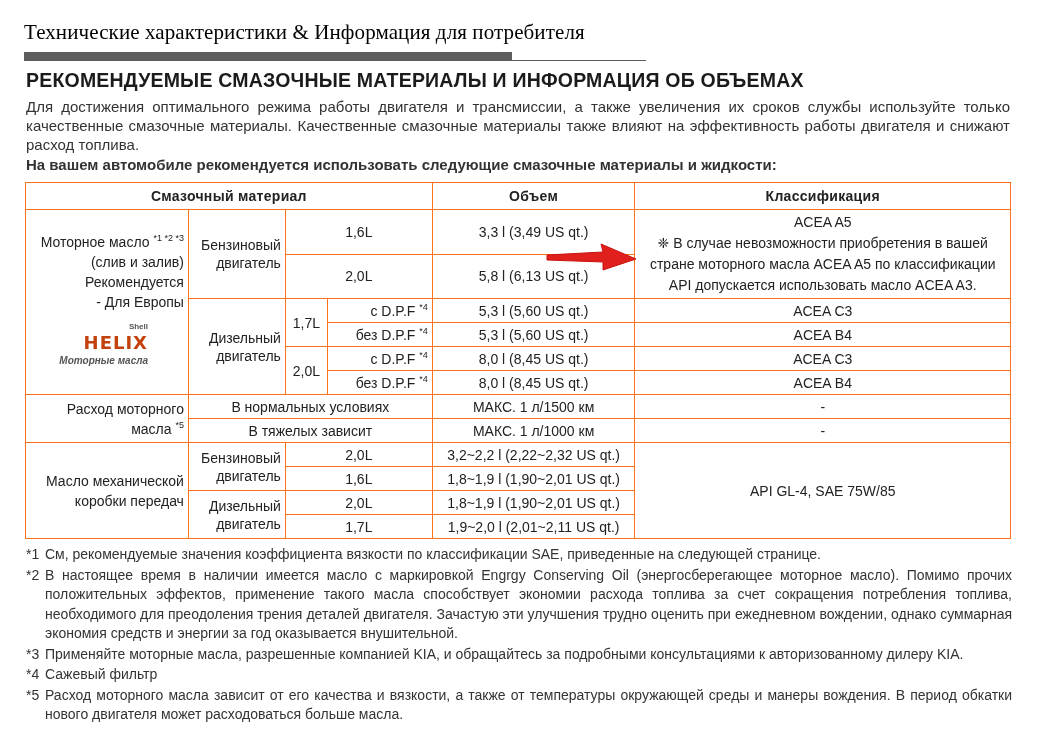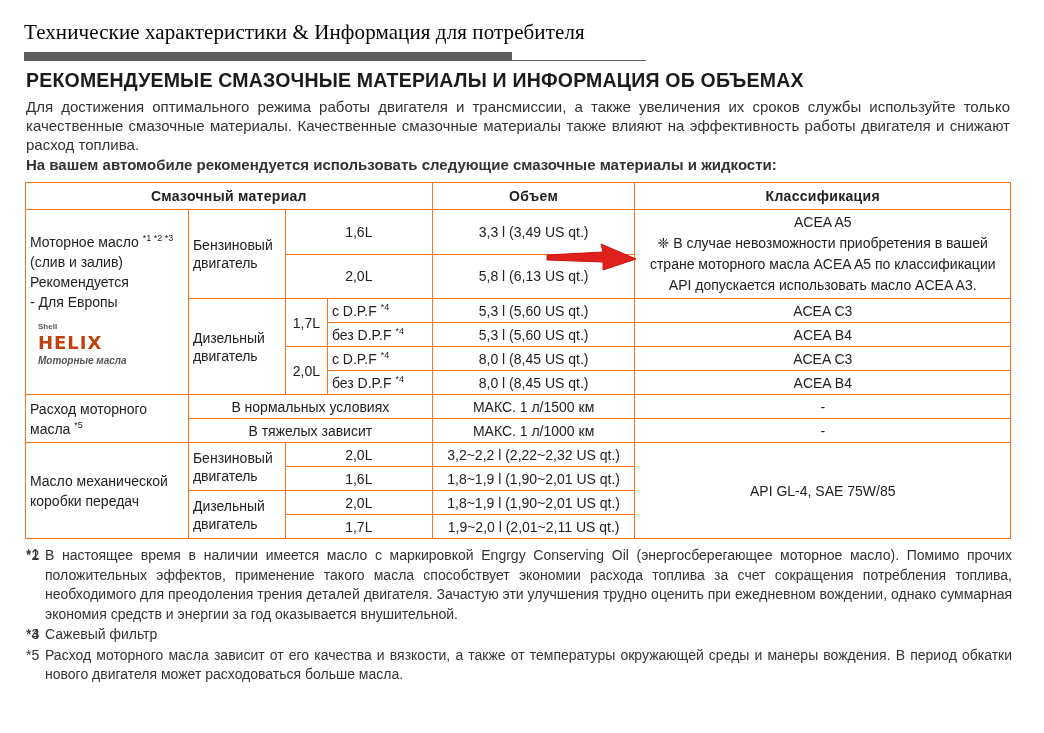--- a/index.html
+++ b/index.html
@@ -10,21 +10,21 @@
   .hdr-line { position: absolute; left: 488px; top: 42px; width: 134px; height: 1px; background: #5d5d5d; }
   .main-title { position: absolute; left: 26px; top: 69px; font-size: 19.5px; font-weight: bold; color: #1b1b1b; letter-spacing: 0.2px; white-space: nowrap; }
   .intro { position: absolute; left: 26px; top: 97px; width: 984px; font-size: 15px; line-height: 19px; color: #333; text-align: justify; text-align-last: left; }
   .intro p { margin: 0; }
   .intro .p2 { margin-top: 1px; font-weight: bold; }
 
   table.spec { position: absolute; left: 25px; top: 182px; width: 986px; border-collapse: collapse; font-size: 14px; color: #222; }
   table.spec td, table.spec th { border: 1px solid #f97316; padding: 0 4px; vertical-align: middle; line-height: 18px; }
   table.spec th { font-weight: bold; font-size: 14px; height: 26px; text-align: center; letter-spacing: 0.3px; }
   .c { text-align: center; }
-  .l { text-align: left; }
+  .l { text-align: right; }
   .sup { font-size: 9px; vertical-align: super; line-height: 0; }
   .vtop { vertical-align: top !important; }
   .logo { margin-top: 10px; margin-left: 8px; width: 110px; }
   .logo .shell { font-size: 8px; font-weight: bold; color: #555; line-height: 9px; }
   .logo .helix { font-size: 18px; font-weight: 900; color: #c2410c; line-height: 24px; letter-spacing: 1px; font-family: "DejaVu Sans", sans-serif; }
   .logo .sub { font-size: 10px; font-weight: bold; font-style: italic; color: #555; line-height: 12px; }
   .arrow { position: absolute; left: 545px; top: 243px; width: 92px; height: 28px; }
 
   .foot { position: absolute; left: 26px; top: 545px; width: 986px; font-size: 14px; line-height: 19.5px; color: #333; }
   .fn { position: relative; padding-left: 19px; text-align: justify; text-align-last: left; margin-bottom: 1px; }
@@ -144,18 +144,18 @@
     <td class="c">1,9~2,0 l (2,01~2,11 US qt.)</td>
   </tr>
 </tbody>
   </table>
 
 <svg class="arrow" viewBox="0 0 92 28">
   <path d="M2 12 L58 9 L56 1 L91 16 L58 27 L58 19 L2 17 Z" fill="#e0201c" stroke="#c8140f" stroke-width="1"></path>
 </svg>
 
 <div class="foot">
-  <div class="fn"><span class="mk">*1</span></div>
+  <div class="fn"><span class="mk">*1</span><span>См, рекомендуемые значения коэффициента вязкости по классификации SAE, приведенные на следующей странице.</span></div>
   <div class="fn"><span class="mk">*2</span><span>В настоящее время в наличии имеется масло с маркировкой Engrgy Conserving Oil (энергосберегающее моторное масло). Помимо прочих положительных эффектов, применение такого масла способствует экономии расхода топлива за счет сокращения потребления топлива, необходимого для преодоления трения деталей двигателя. Зачастую эти улучшения трудно оценить при ежедневном вождении, однако суммарная экономия средств и энергии за год оказывается внушительной.</span></div>
-  <div class="fn"><span class="mk">*3</span></div>
+  <div class="fn"><span class="mk">*3</span><span>Применяйте моторные масла, разрешенные компанией KIA, и обращайтесь за подробными консультациями к авторизованному дилеру KIA.</span></div>
   <div class="fn"><span class="mk">*4</span><span>Сажевый фильтр</span></div>
   <div class="fn"><span class="mk">*5</span><span>Расход моторного масла зависит от его качества и вязкости, а также от температуры окружающей среды и манеры вождения. В период обкатки нового двигателя может расходоваться больше масла.</span></div>
 </div>
 
 </body></html>

